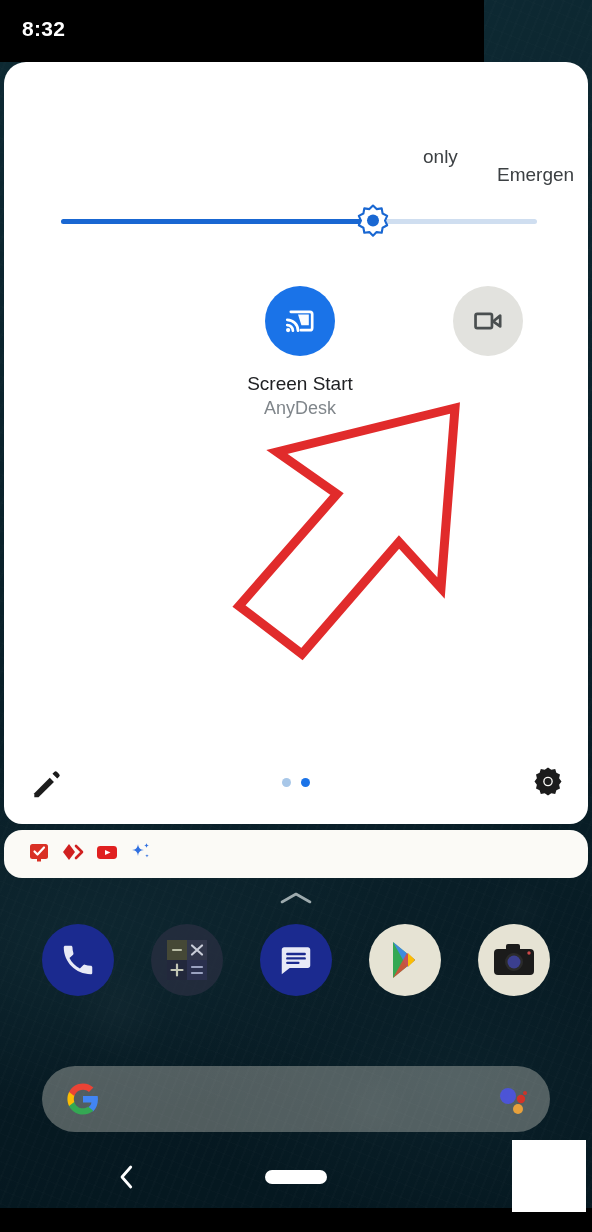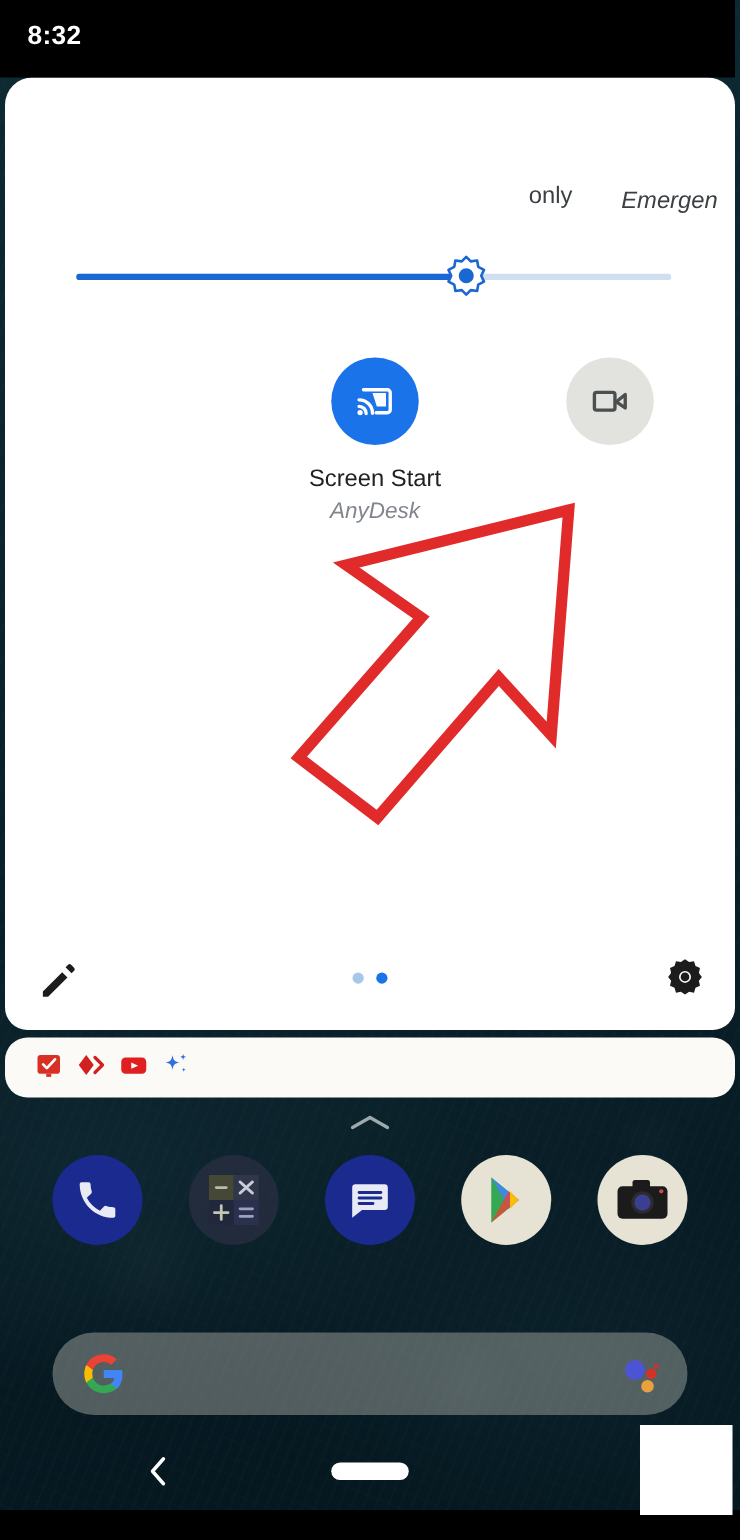--- a/index.html
+++ b/index.html
@@ -49,21 +49,21 @@
     position: absolute;
     left: 0; top: 0;
     width: 592px; height: 1232px;
     background: rgba(0,14,20,0.50);
   }
 
   
   #statusbar {
     position: absolute;
     left: 0; top: 0;
-    width: 588px; height: 62px;
+    width: 484px; height: 62px;
     background: #000;
     z-index: 40;
   }
   #status-time {
     position: absolute;
     left: 22px; top: 17px;
     color: #ffffff;
     font-size: 21px;
     font-weight: bold;
     letter-spacing: 0.3px;
@@ -87,21 +87,21 @@
     left: 0; right: 0;
     height: 28px;
   }
   .carrier-text {
     position: absolute;
     color: #3c4043;
     font-size: 19px;
     white-space: nowrap;
   }
   #carrier-left  { left: 419px; top: 0; }
-  #carrier-right { left: 493px; top: 4px; font-style: italic; }
+  #carrier-right { left: 493px; top: 18px; }
 
   
   #brightness {
     position: absolute;
     left: 57px; top: 155px;
     width: 476px; height: 8px;
   }
   #bright-track {
     position: absolute;
     left: 0; top: 2px;
@@ -149,21 +149,20 @@
     color: #202124;
     font-size: 19px;
     line-height: 24px;
     white-space: nowrap;
   }
   .tile-sub {
     margin-top: 1px;
     color: #80868b;
     font-size: 18px;
     line-height: 23px;
-    font-style: italic;
   }
 
   
   #annotation-arrow {
     position: absolute;
     left: 215px; top: 330px;
     width: 260px; height: 280px;
     pointer-events: none;
   }
 

